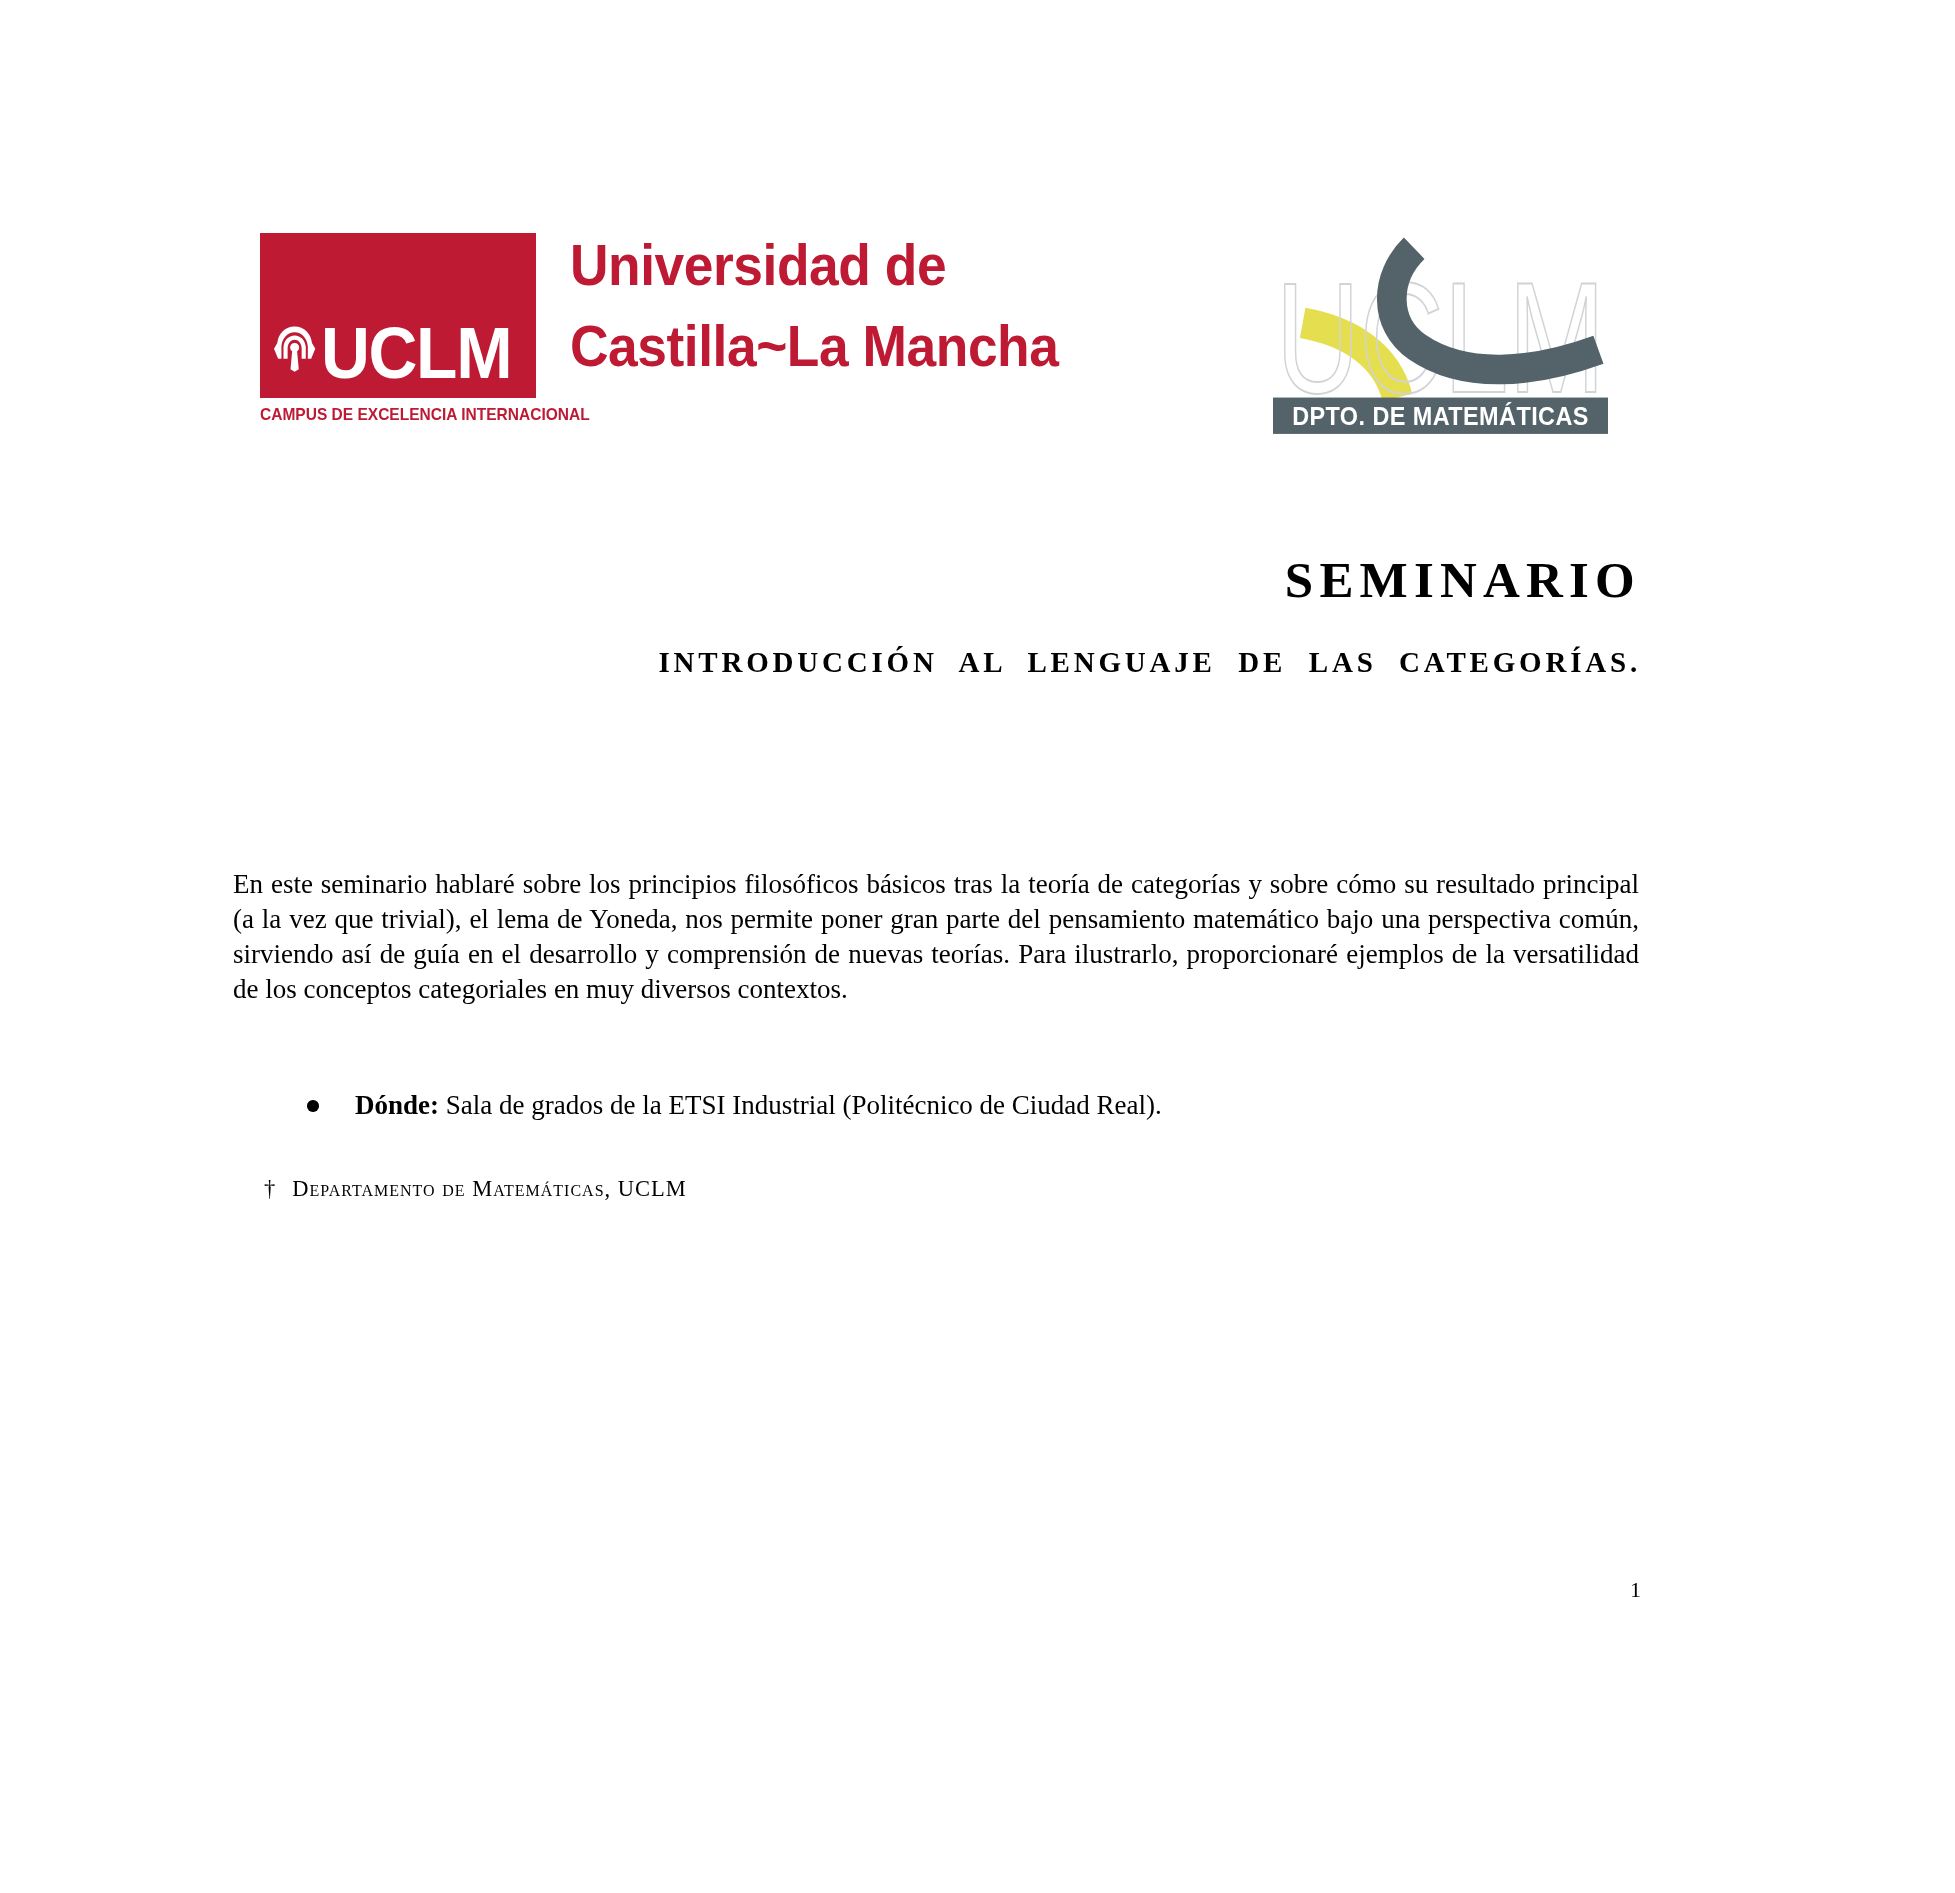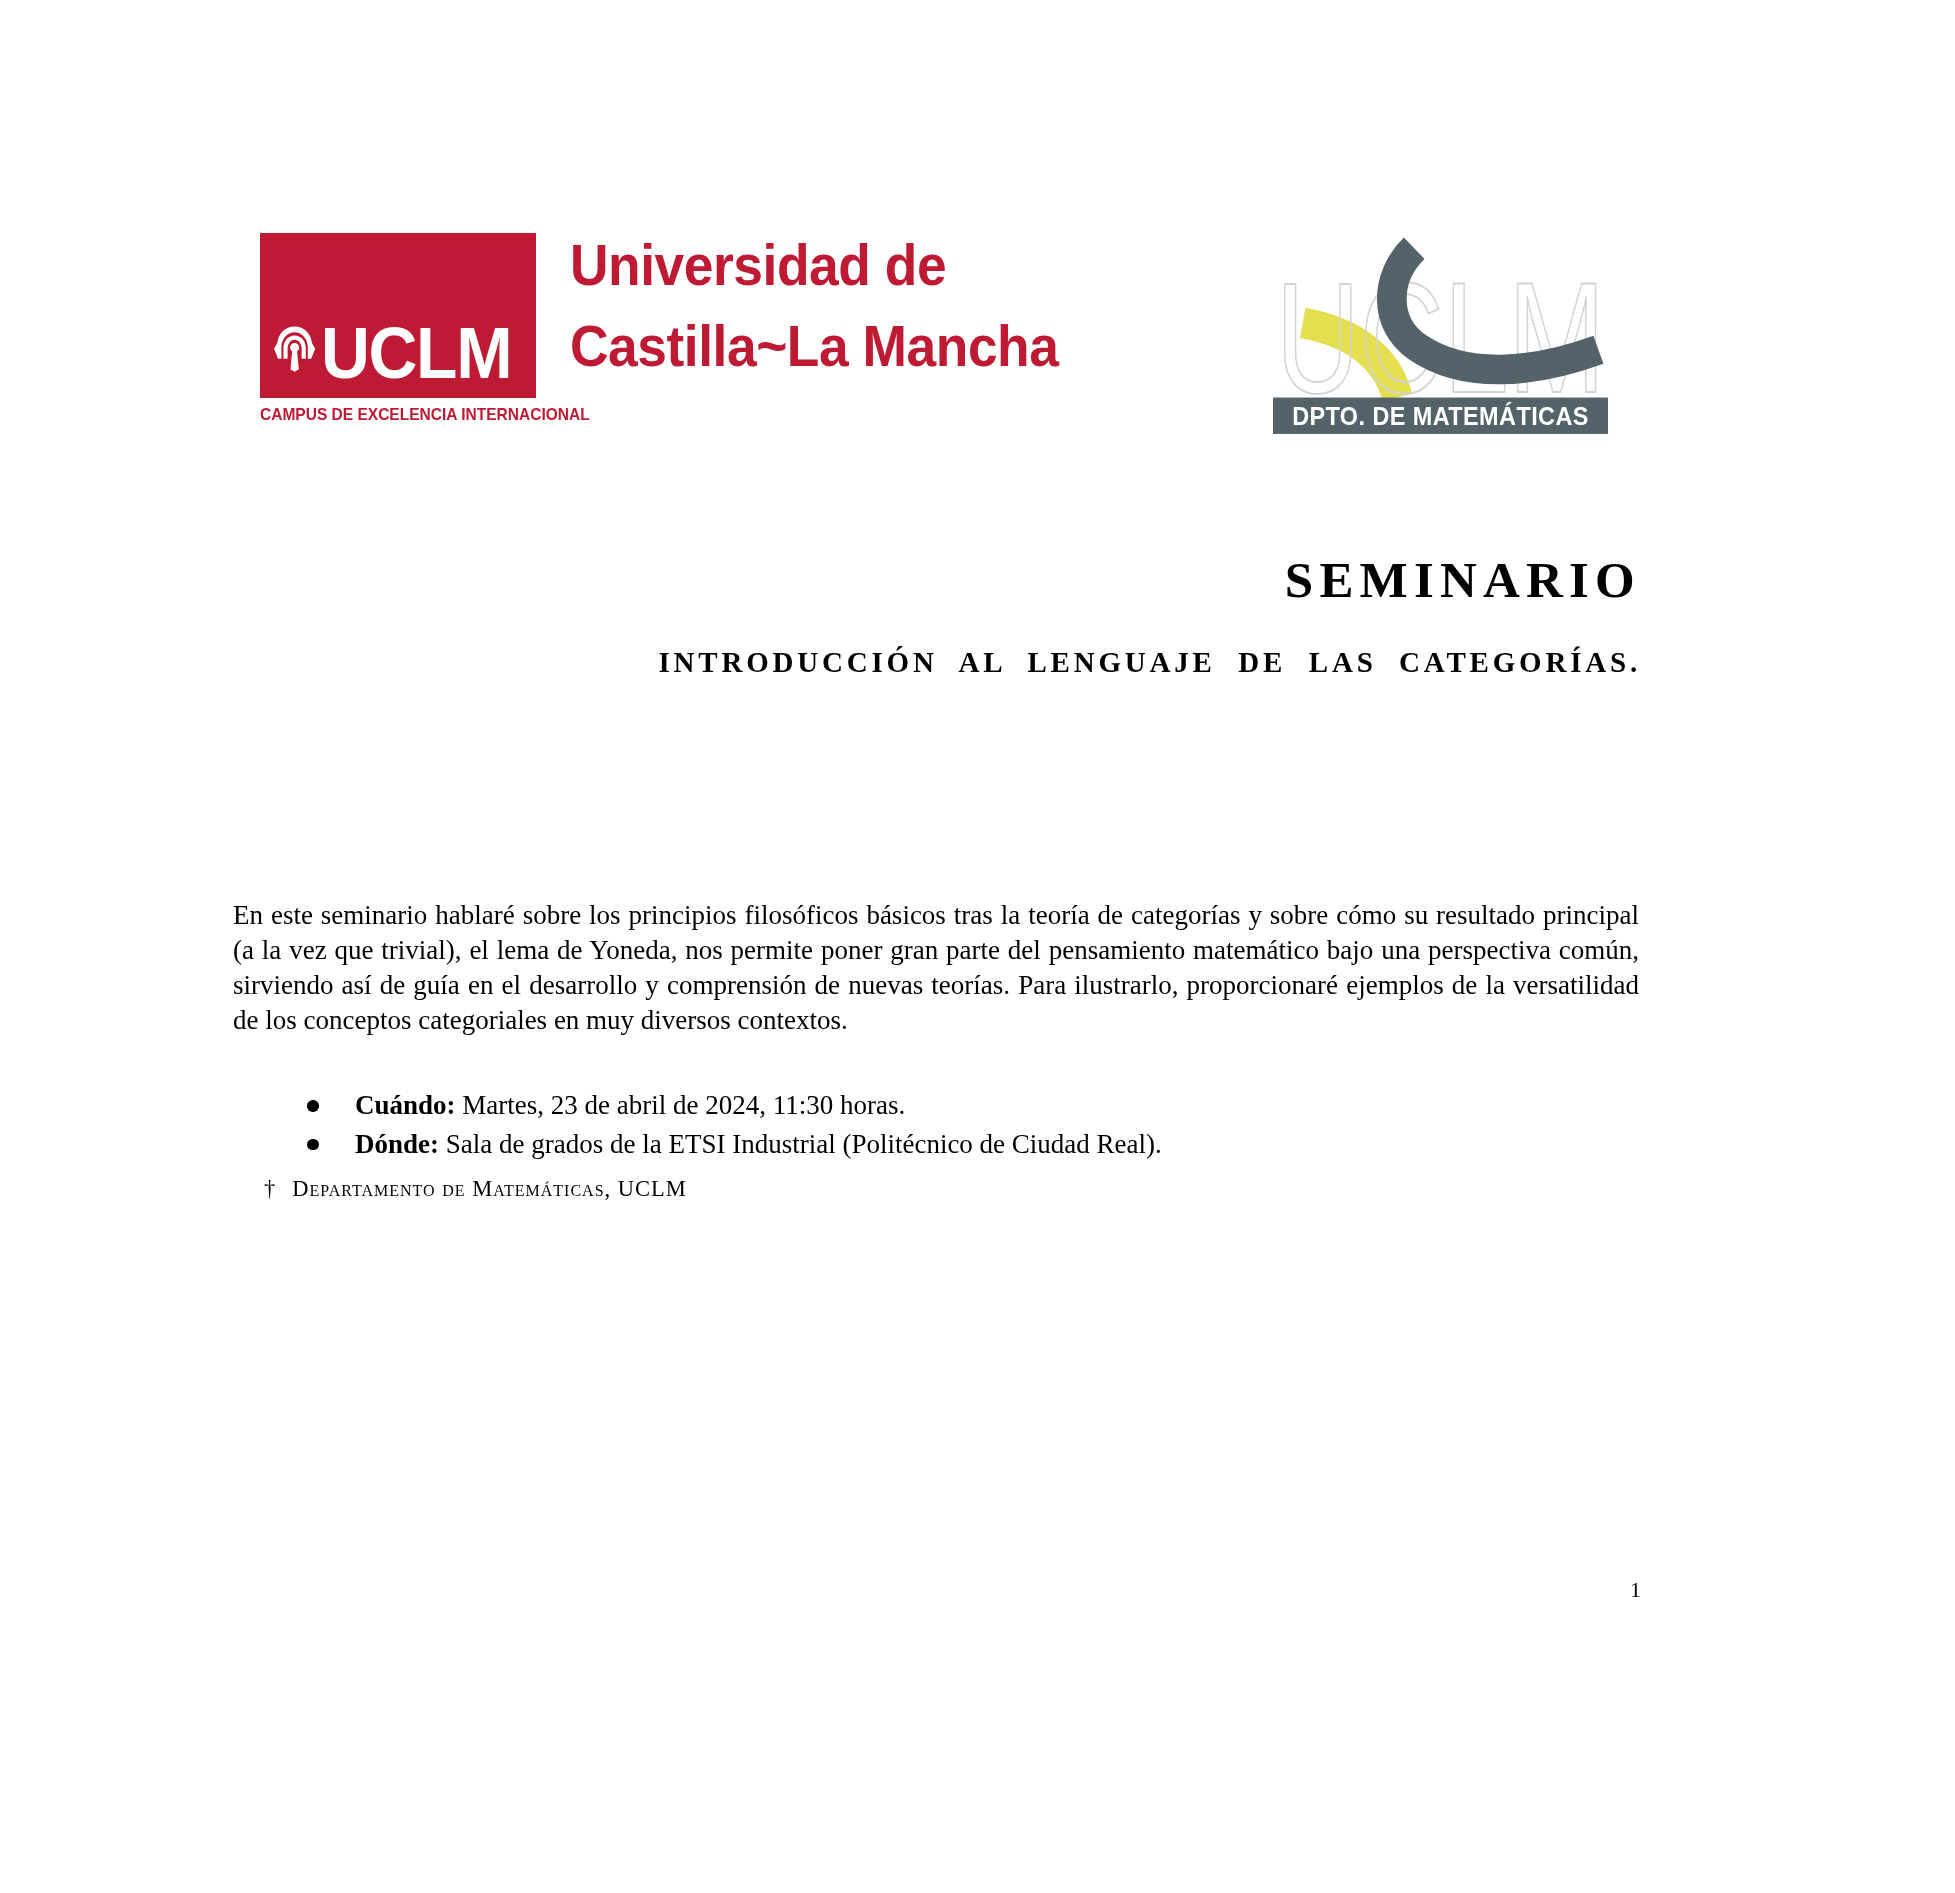--- a/index.html
+++ b/index.html
@@ -90,21 +90,21 @@
     font-size:14.3px;
     letter-spacing:0;
   }
   .abstract-heading{
     top:802px;
     font-size:30px;
     font-weight:bold;
     letter-spacing:2.4px;
   }
   .abstract-body{
-    position:absolute; left:233px; top:871px;
+    position:absolute; left:233px; top:840px;
     width:1406px;
     font-size:27px;
     line-height:35px;
     text-align:justify;
   }
   
   .details-list{
     position:absolute; left:307px; top:1088px;
     width:1334px;
     list-style:none; margin:0; padding:0;
@@ -177,25 +177,20 @@
   </svg>
 
   <div class="centered title">SEMINARIO</div>
   <div class="centered subtitle">INTRODUCCIÓN AL LENGUAJE DE LAS CATEGORÍAS.</div>
 
   <p class="abstract-body">En este seminario hablaré sobre los principios filosóficos básicos tras la teoría de categorías y sobre cómo su resultado principal (a la vez que trivial), el lema de Yoneda, nos permite poner gran parte del pensamiento matemático bajo una perspectiva común, sirviendo así de guía en el desarrollo y comprensión de nuevas teorías. Para ilustrarlo, proporcionaré ejemplos de la versatilidad de los conceptos categoriales en muy diversos contextos.</p>
 
   <ul class="details-list">
     <li>
       <span class="dot"></span>
-      <span class="detail-label">Cuándo:</span>
-      <span class="detail-value">Martes, 23 de abril de 2024, 11:30 horas.</span>
-    </li>
-    <li>
-      <span class="dot"></span>
       <span class="detail-label">Dónde:</span>
       <span class="detail-value">Sala de grados de la ETSI Industrial (Politécnico de Ciudad Real).</span>
     </li>
   </ul>
 
   <div class="footnote">
     <span>†</span><span class="fn-text">Departamento de Matemáticas, UCLM</span>
   </div>
 
   <div class="centered page-number">1</div>

